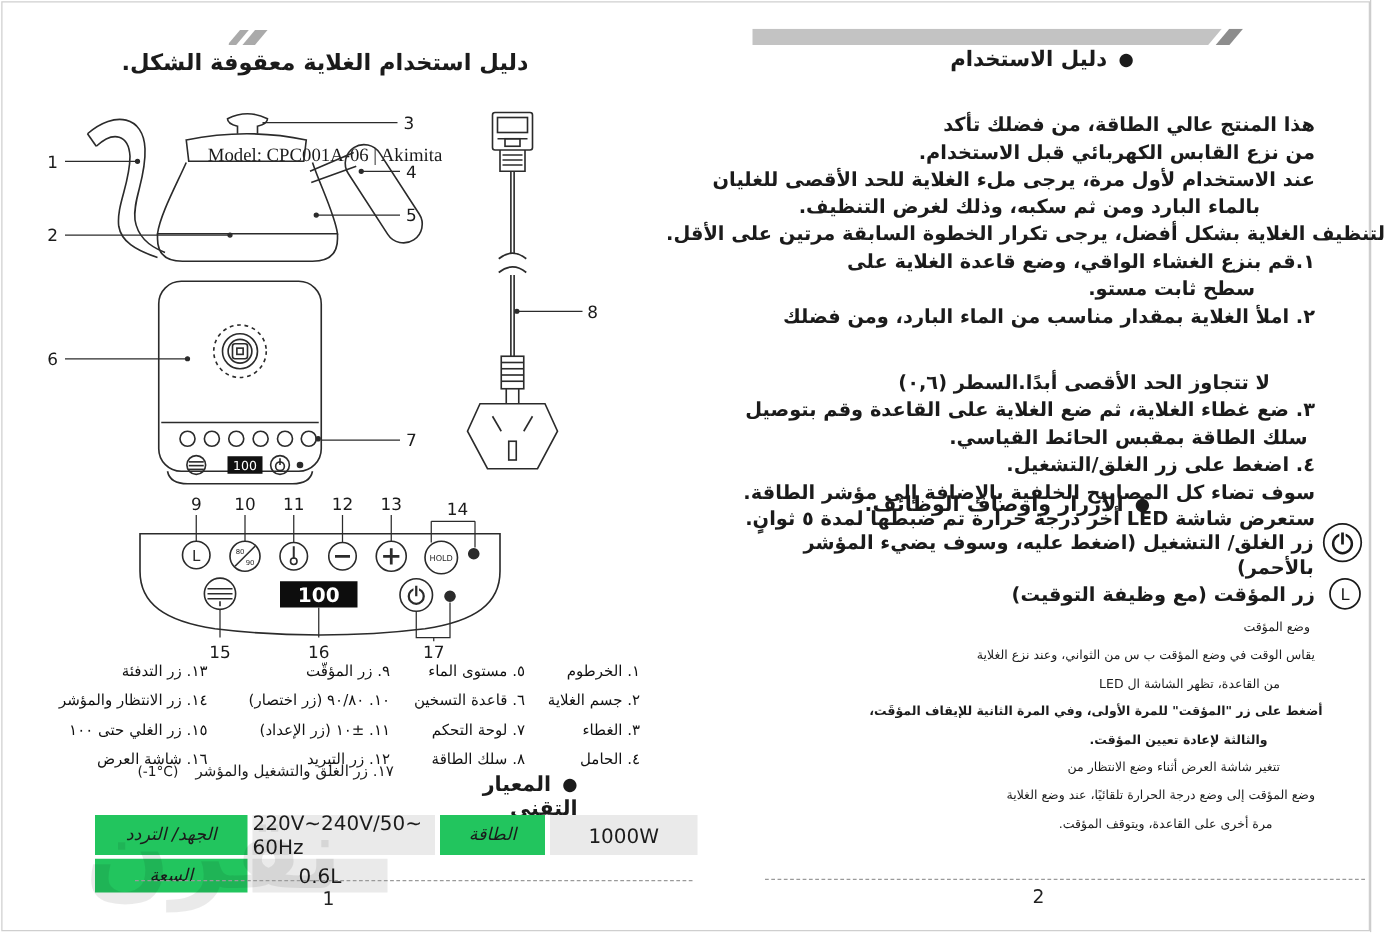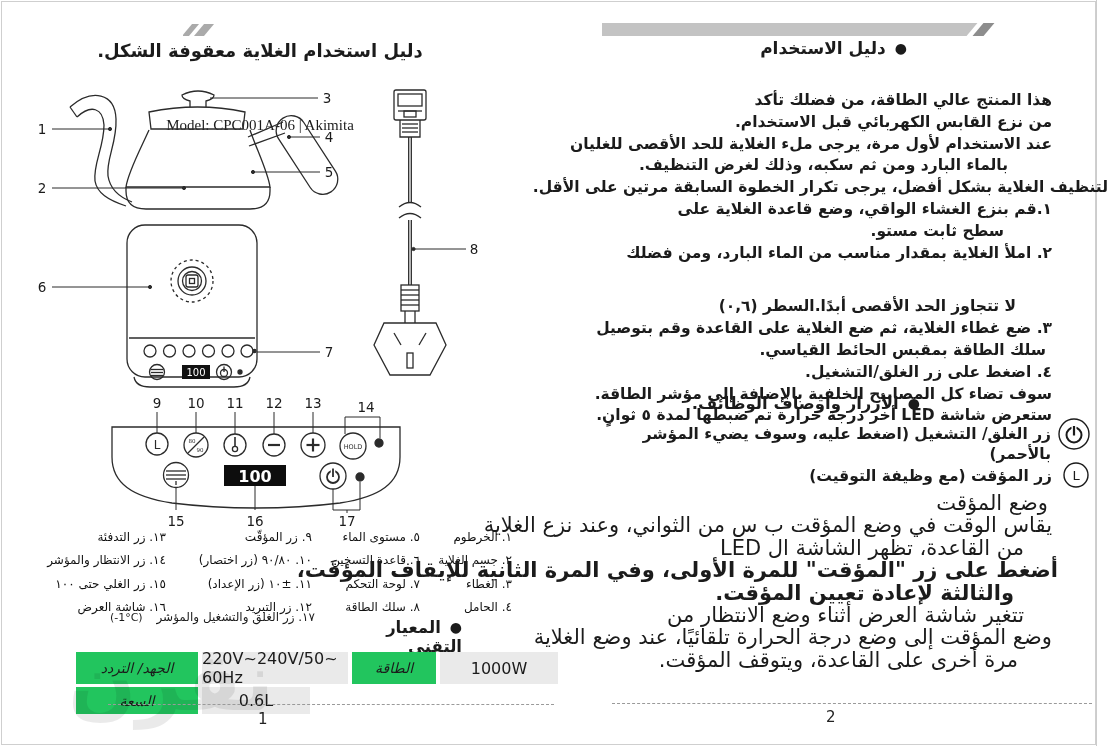--- a/index.html
+++ b/index.html
@@ -66,21 +66,21 @@
   .intro .i8{margin-right:36px;margin-top:32px;}
   .intro .i10{margin-right:6px;}
 
   .h-buttons{left:640px;top:394px;width:280px;}
   .fnrow-text{position:absolute;direction:rtl;text-align:right;font-weight:700;font-size:15.5px;line-height:20px;}
   .power-text{left:585px;top:424px;width:466px;}
   .timer-title{left:790px;top:466px;width:262px;}
   .icon-abs{position:absolute;}
 
   .timerblock{position:absolute;left:560px;top:492px;width:492px;direction:rtl;text-align:right;
-              font-size:21px;line-height:22.4px;}
+              font-size:10px;line-height:22.4px;}
   .timerblock .ln{white-space:nowrap;}
   .timerblock .t0{margin-right:4px;}
   .timerblock .t2{margin-right:28px;}
   .timerblock .t3{margin-right:-6px;font-weight:700;}
   .timerblock .t4{margin-right:38px;font-weight:700;}
   .timerblock .t5{margin-right:28px;}
   .timerblock .t7{margin-right:34px;}
 </style>
 </head>
 <body>

